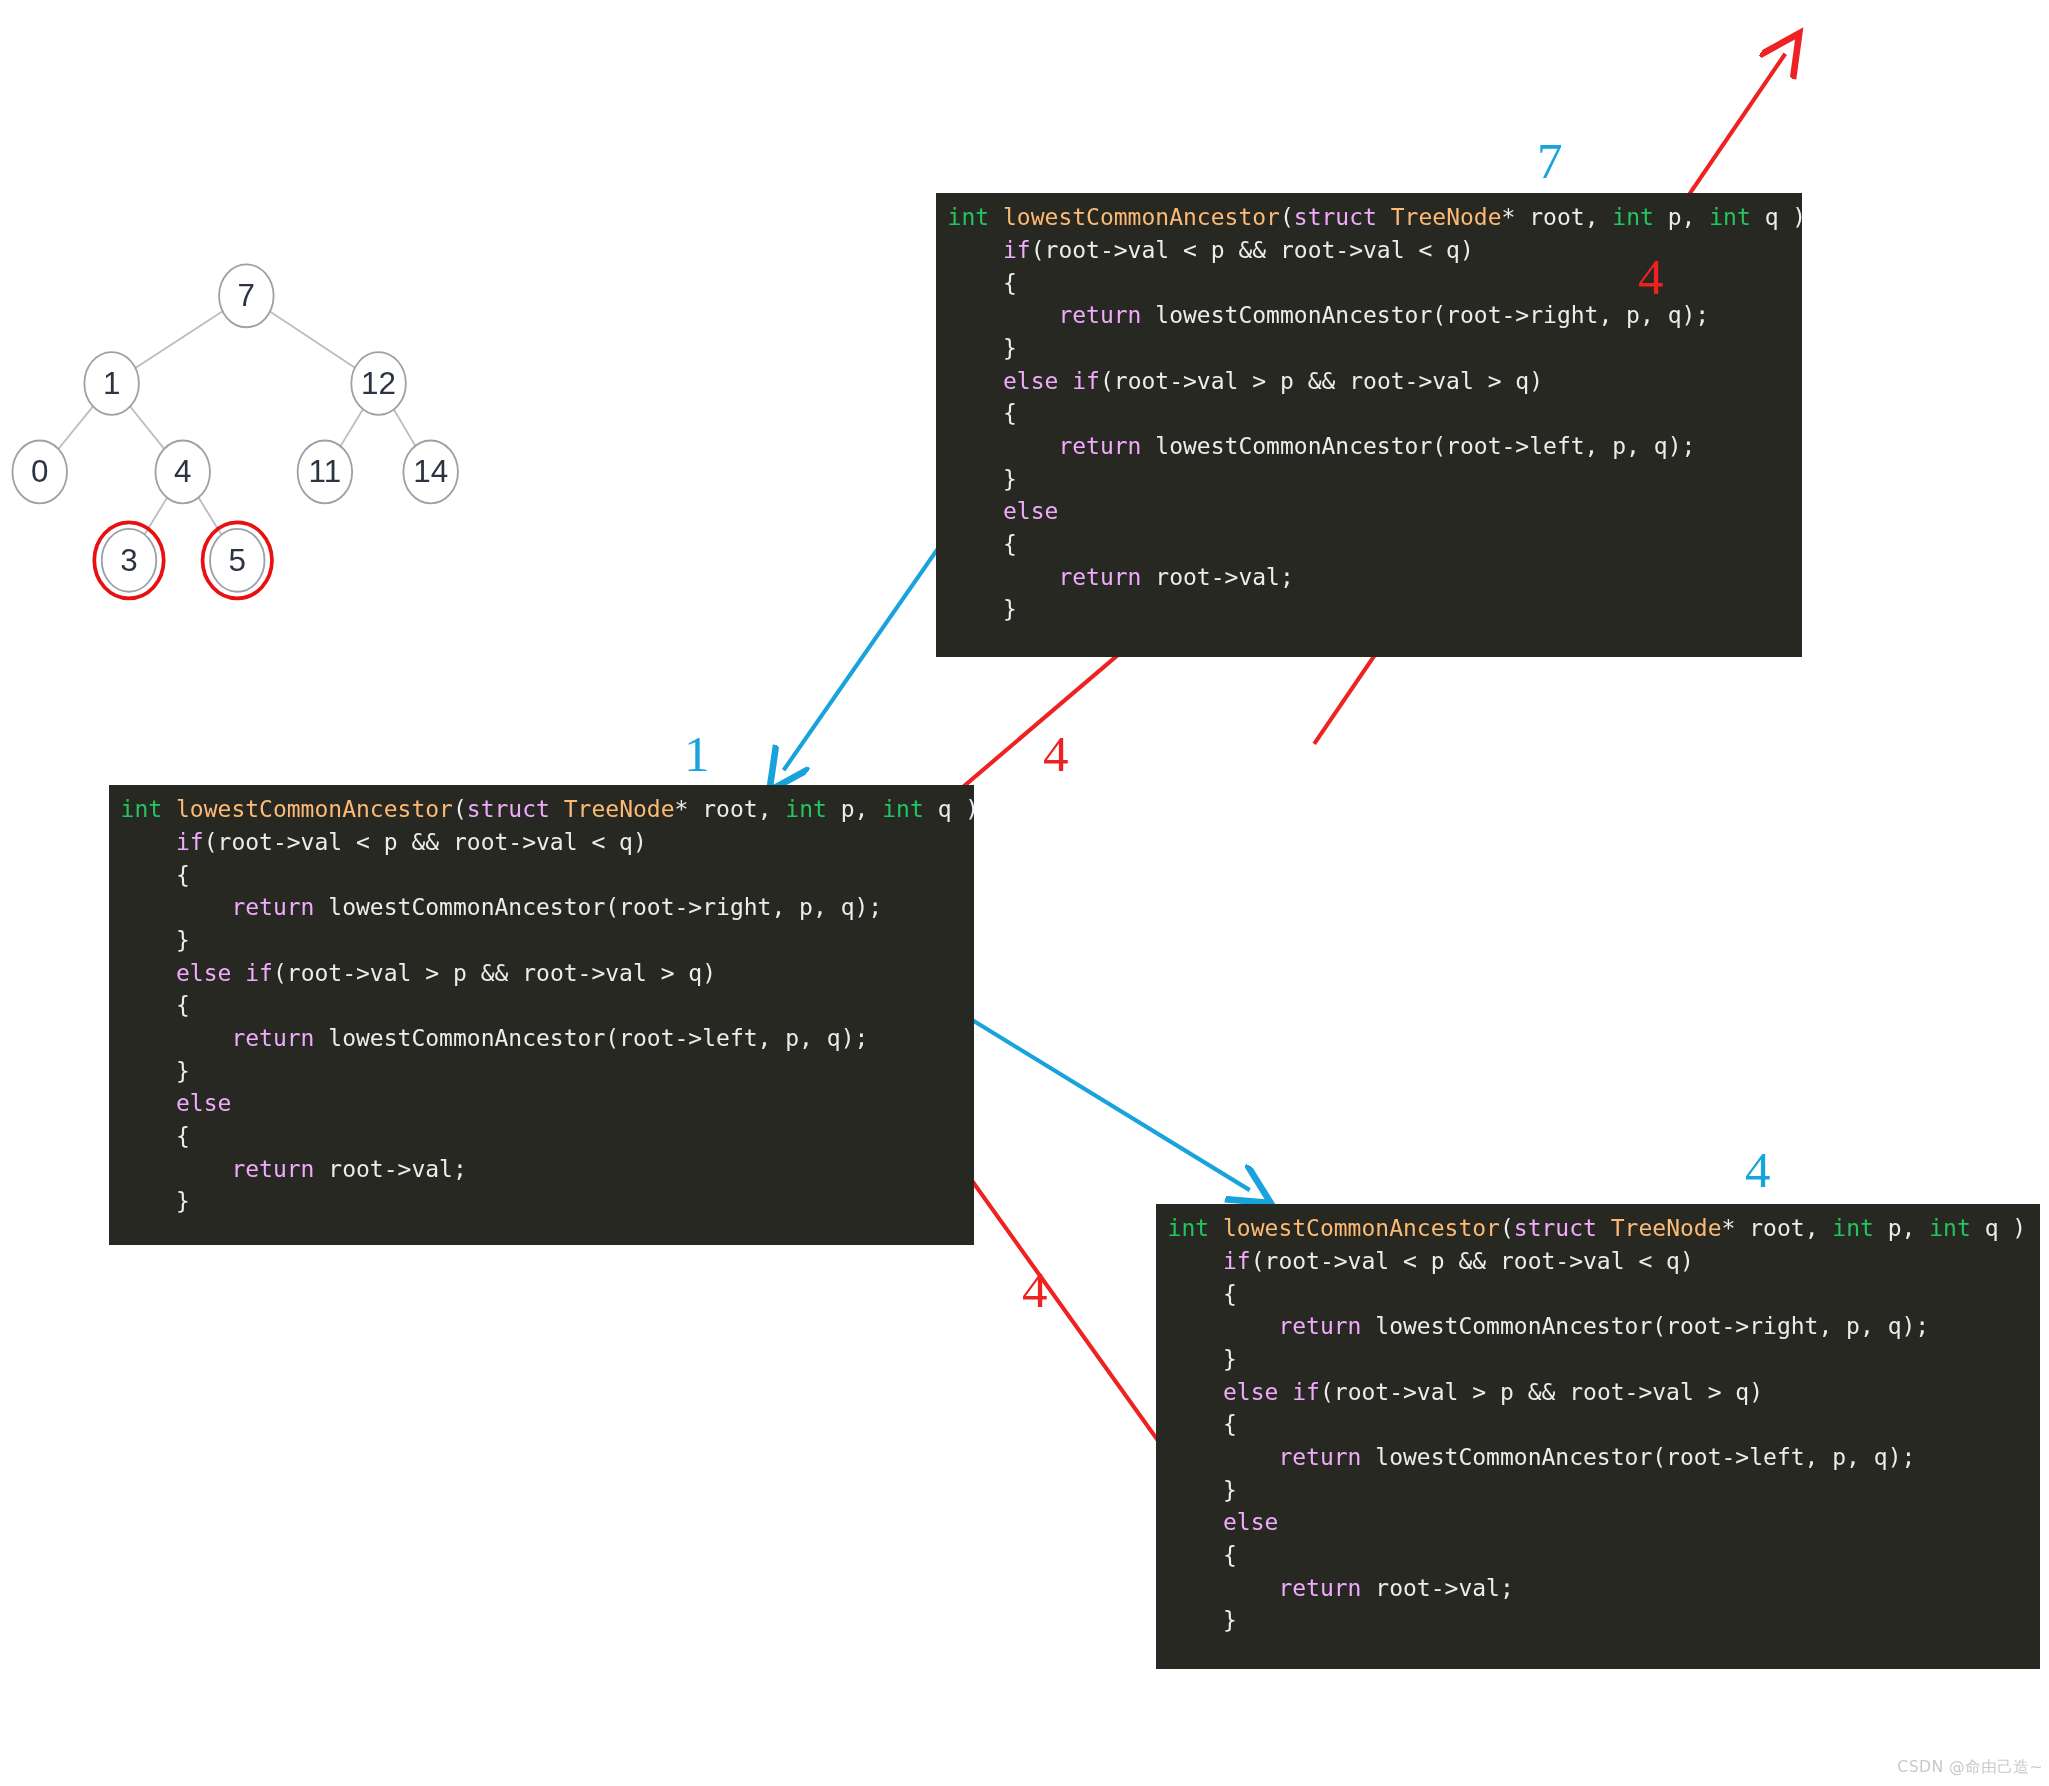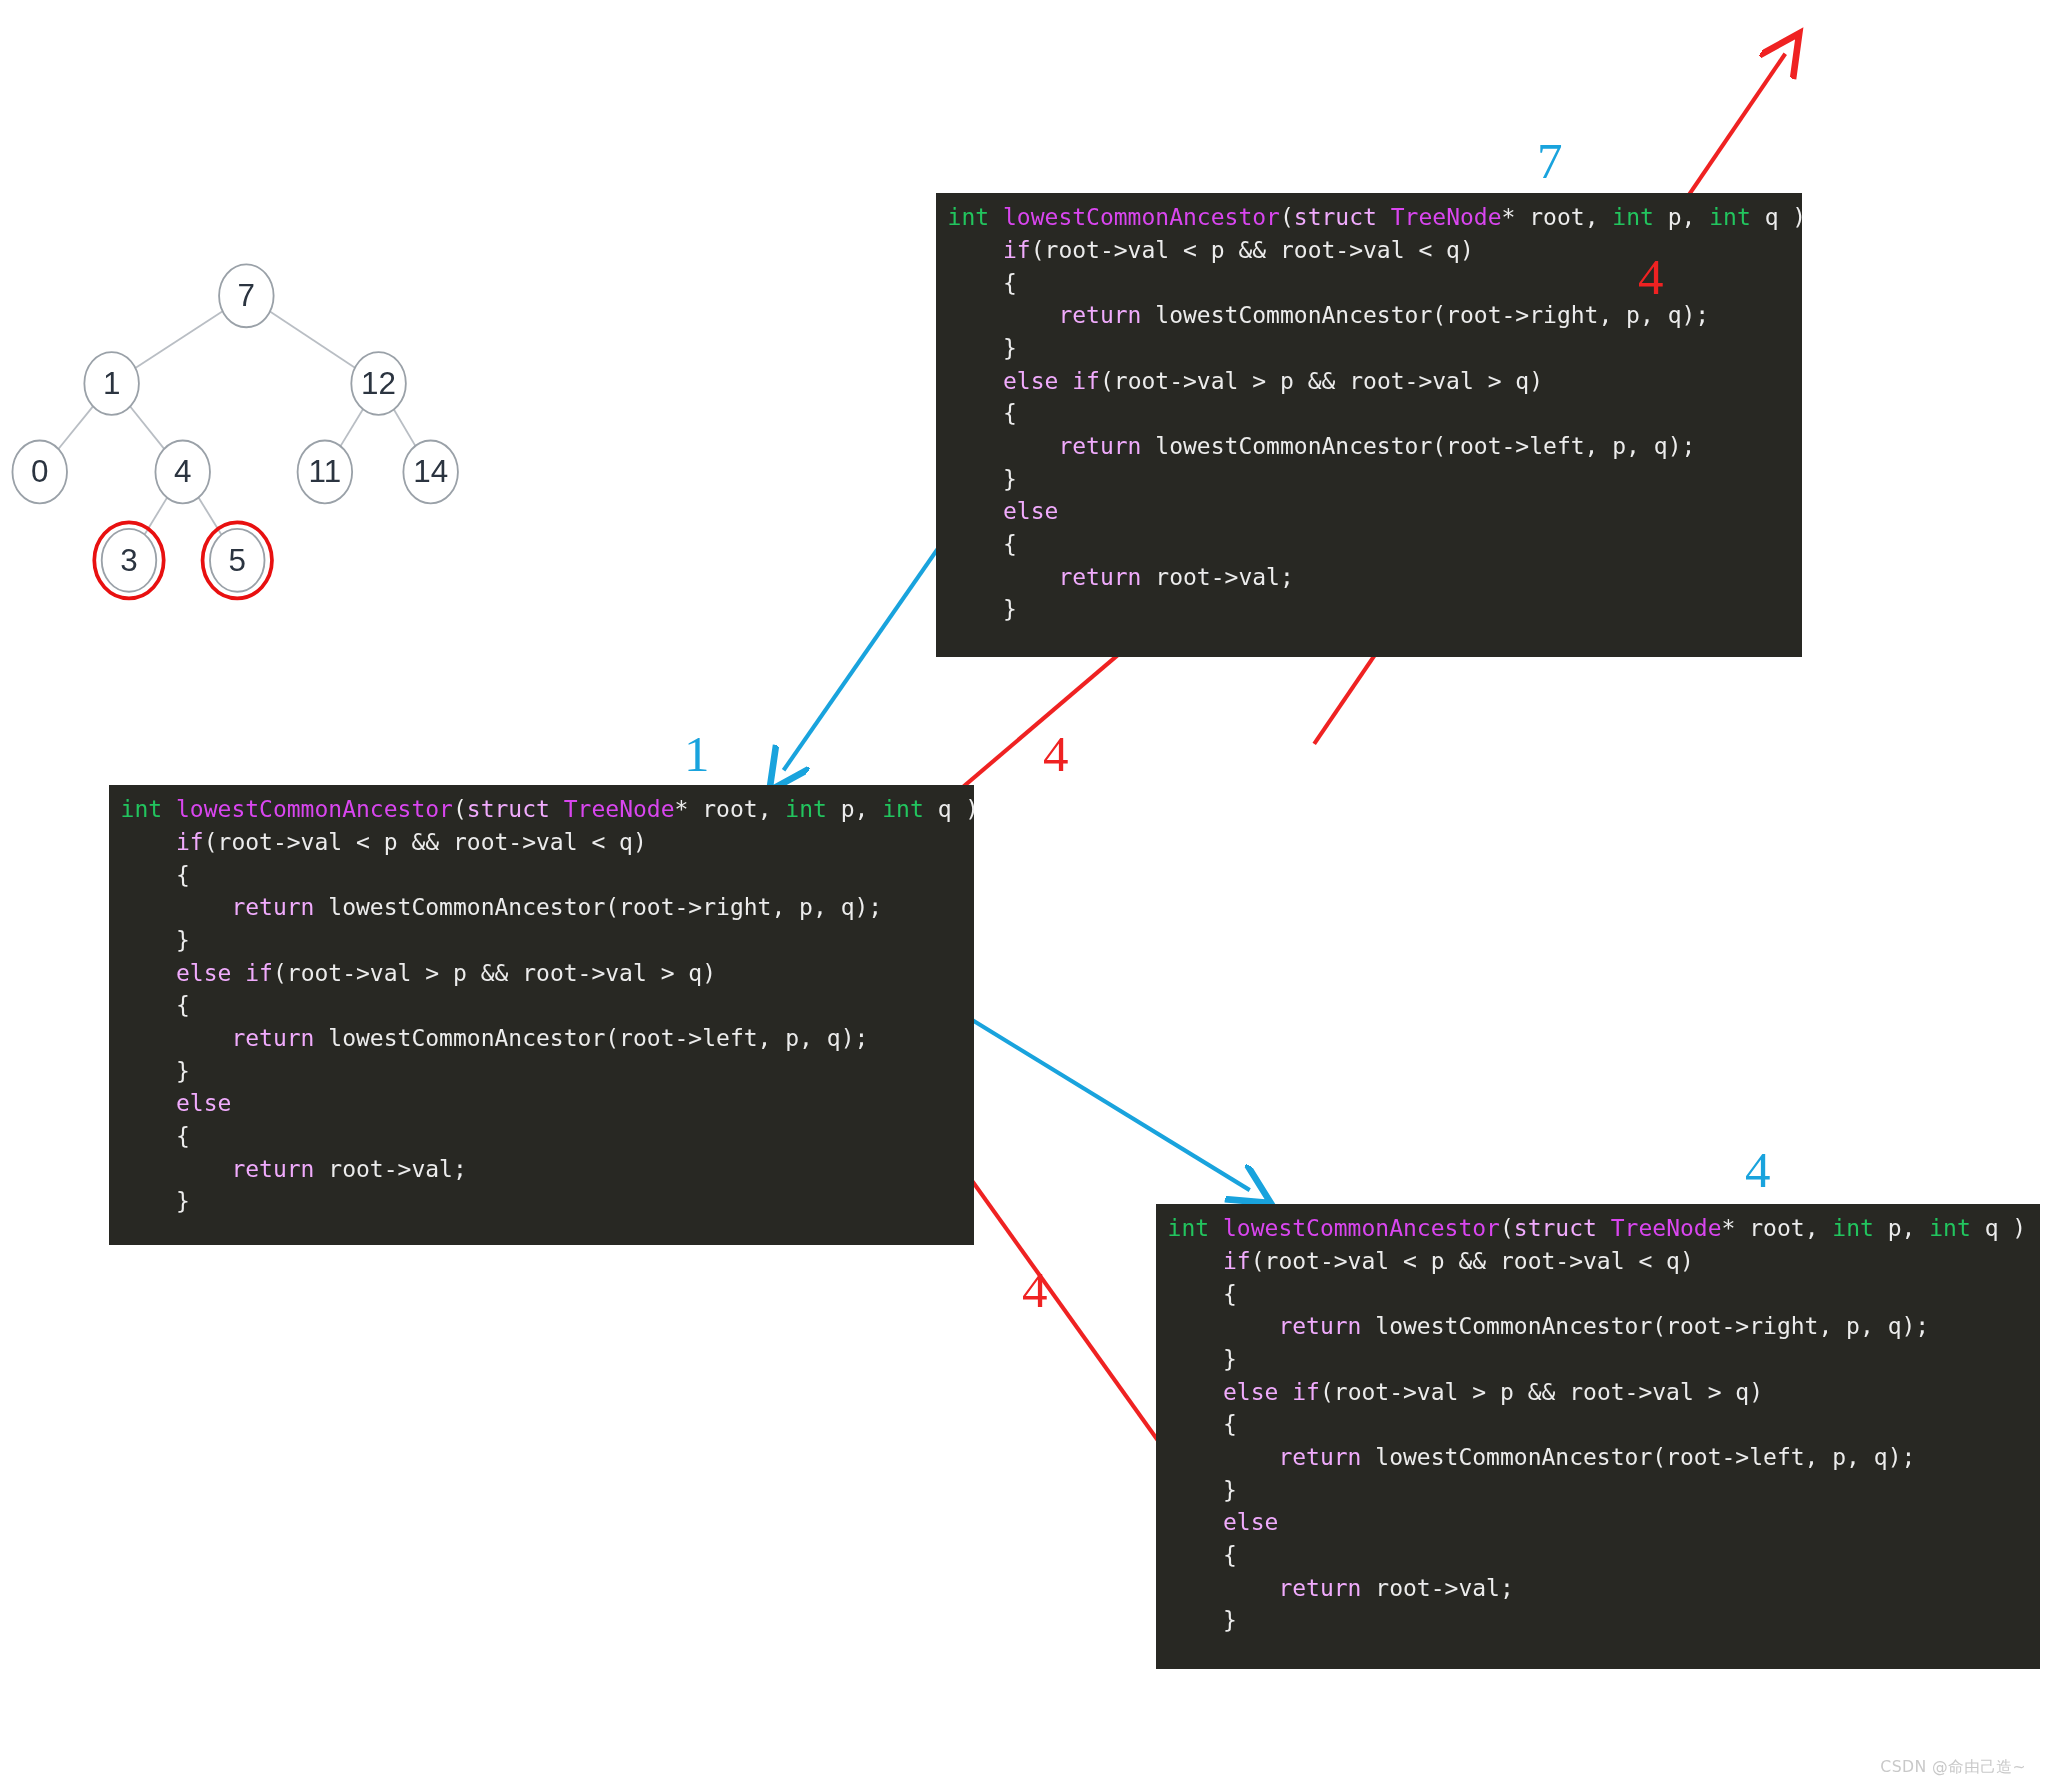--- a/index.html
+++ b/index.html
@@ -39,21 +39,21 @@
     overflow: hidden;
     box-sizing: border-box;
     font-family: "DejaVu Sans Mono", "Liberation Mono", monospace;
     white-space: pre;
   }
   .code-line {
     white-space: pre;
     line-height: 1.42;
   }
   .tok-type   { color: #22c55e; }
-  .tok-fn     { color: #d946ef; text-align: right; }
+  .tok-fn     { color: #fdba74; text-align: right; }
   .tok-kw     { color: #f0abfc; }
   .tok-plain  { color: #ececec; }
 
   #code1 {
     left: 936px; top: 193px;
     width: 866px; height: 464px;
     padding: 8.3px 0 0 11.6px;
     font-size: 23px;
   }
   #code2 {
@@ -83,21 +83,21 @@
   #anno-7      { left: 1537px; top: 136px; }
   #anno-4-top  { left: 1638px; top: 252px; }
   #anno-1      { left: 684px;  top: 729px; }
   #anno-4-mid  { left: 1043px; top: 729px; }
   #anno-4-blue { left: 1745px; top: 1145px; }
   #anno-4-bot  { left: 1022px; top: 1265px; }
 
   
   #watermark {
     position: absolute;
-    right: 23px; bottom: 8.3px;
+    right: 6px; bottom: 8.3px;
     font-family: "DejaVu Sans", sans-serif;
     font-size: 15.7px;
     color: #c9c9c9;
     letter-spacing: 0.4px;
     margin-top: 32px;
   }
 </style>
 </head>
 <body>
 

